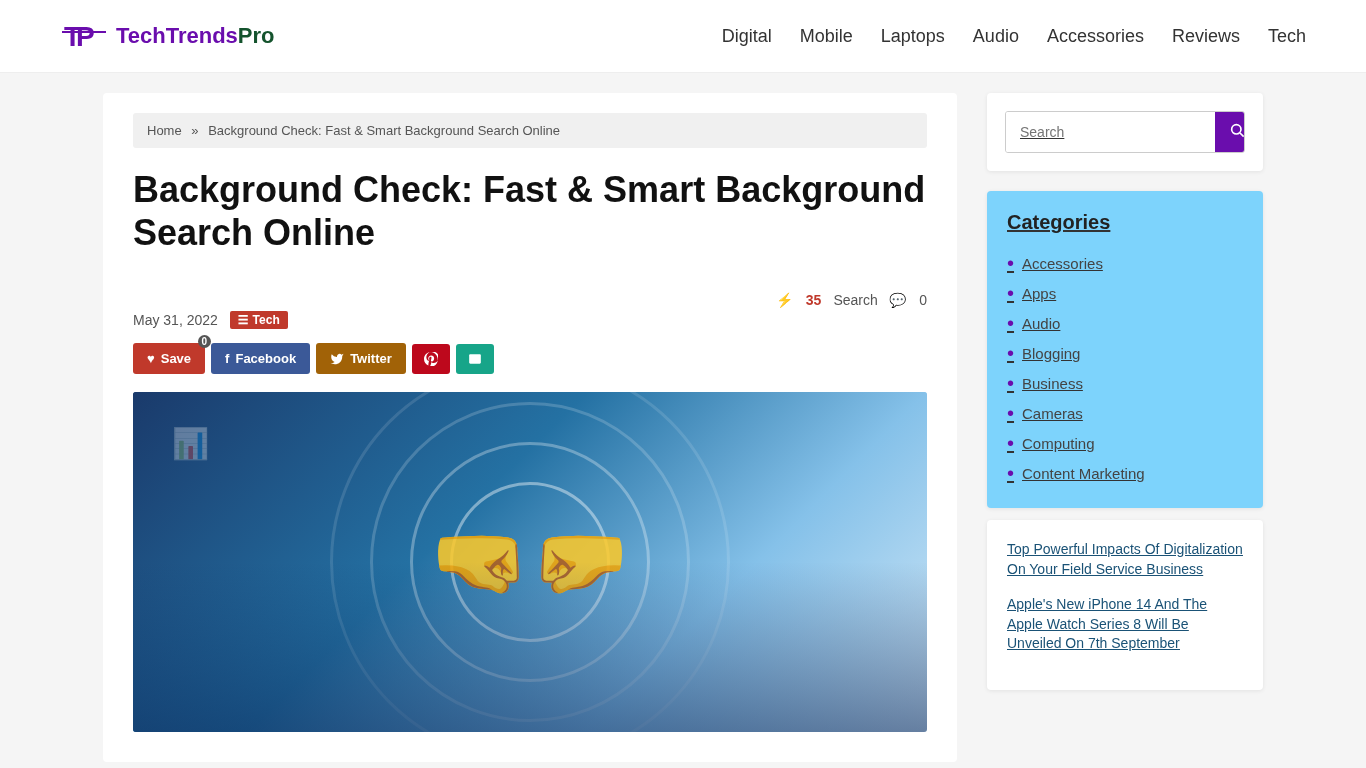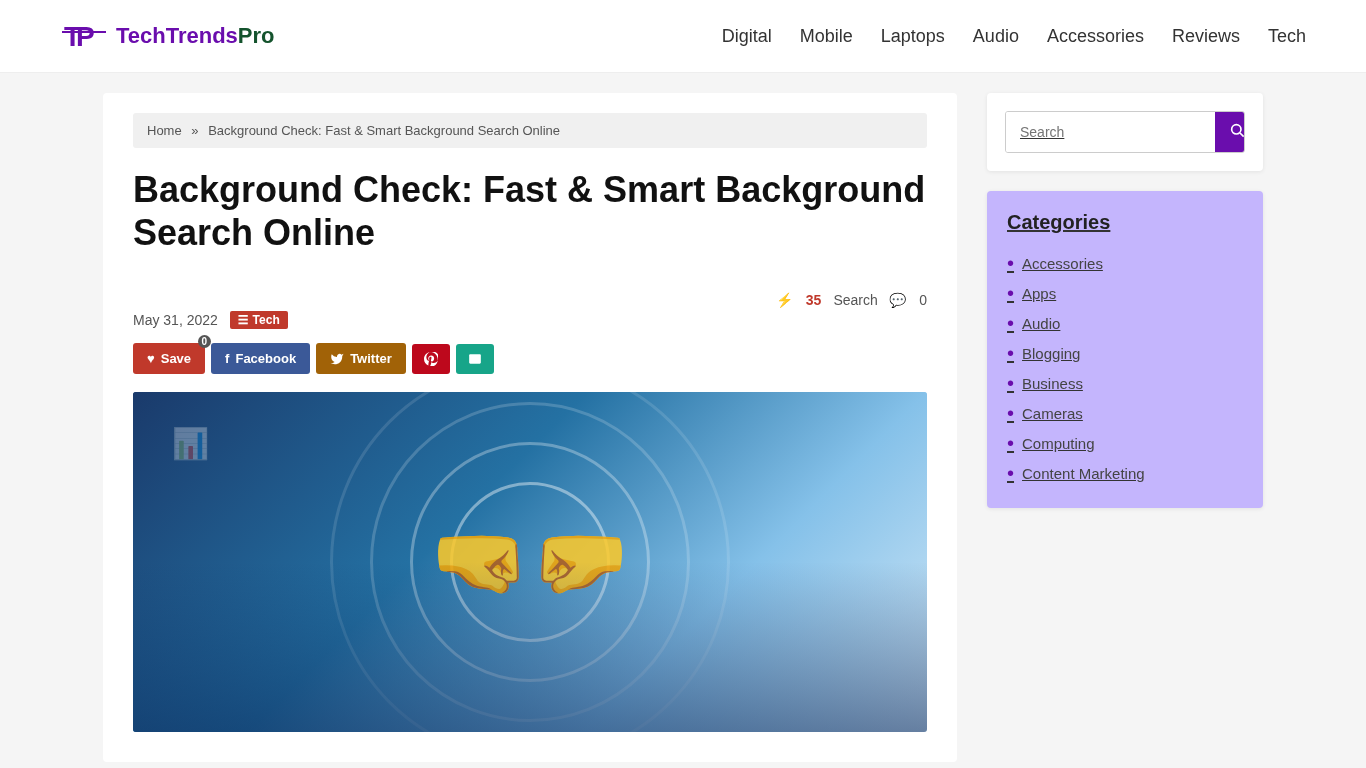--- a/index.html
+++ b/index.html
@@ -233,21 +233,21 @@
     .search-btn {
       background: #6a0dad;
       border: none;
       padding: 10px 14px;
       cursor: pointer;
       color: #fff;
       font-size: 16px;
     }
 
     .sidebar-categories {
-      background: #c4b5fd;
+      background: #7dd3fc;
       padding: 20px;
       margin-bottom: 12px;
       border-radius: 4px;
       box-shadow: 0 1px 4px rgba(0,0,0,0.08);
     }
     .sidebar-categories h3 {
       font-size: 20px;
       font-weight: 700;
       font-family: Arial, sans-serif;
       color: #222;
@@ -431,16 +431,20 @@
           </li>
         <li>
             <a href="#">Computing</a>
           </li>
         <li>
             <a href="#">Content Marketing</a>
           </li>
       </ul>
     </div>
 
+    <div class="sidebar-recent">
+      <a href="#" class="recent-article-link">Top Powerful Impacts Of Digitalization On Your Field Service Business</a>
+      <a href="#" class="recent-article-link">Apple's New iPhone 14 And The Apple Watch Series 8 Will Be Unveiled On 7th September</a>
+    </div>
 
   </aside>
 
 </div>
 
 </body></html>

